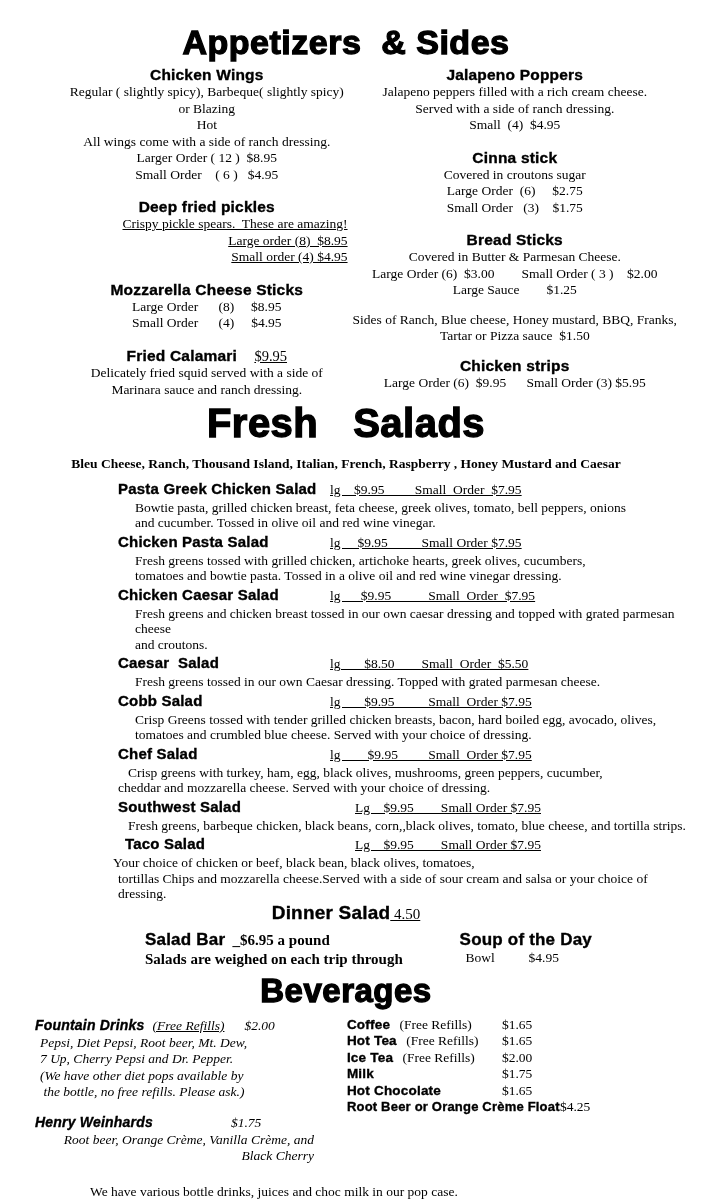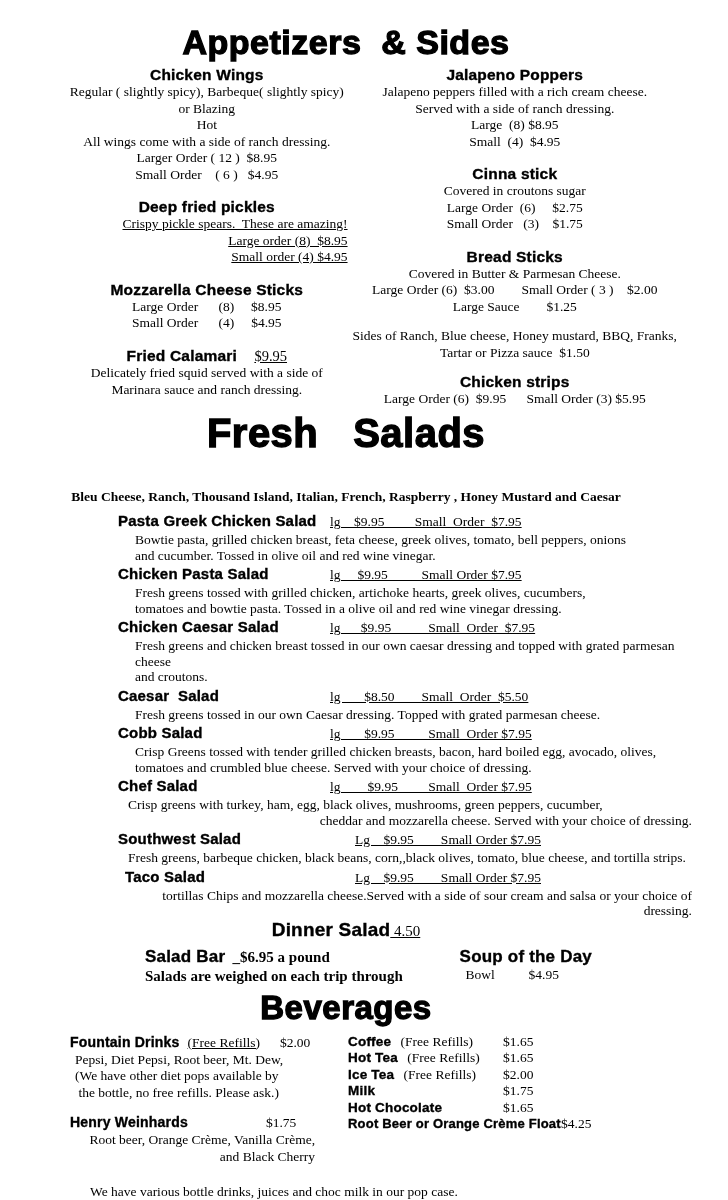--- a/index.html
+++ b/index.html
@@ -27,46 +27,46 @@
 
   .app-cols{display:flex;margin-top:4px;}
   .app-left{width:364px;box-sizing:border-box;padding-left:66px;}
   .app-right{width:364px;box-sizing:border-box;padding-right:10px;}
   .app-block{margin-top:15px;}
   .app-block.first{margin-top:0;}
   .app-name{font-size:15.5px;line-height:18px;}
   .app-line{line-height:16.5px;}
 
   .salads-body{margin-left:118px;margin-top:8px;font-size:13.5px;}
-  .dressings{font-weight:bold;margin-top:33px;font-size:13.5px;}
+  .dressings{font-weight:bold;margin-top:10px;font-size:13.5px;}
   .salad-item{margin-bottom:3px;}
   .salad-row{position:relative;height:19px;}
   .salad-name{font-size:15px;white-space:pre;}
   .salad-price{position:absolute;left:212px;top:1px;font-size:13.5px;}
   .salad-price.shift{left:237px;}
   .salad-desc{margin-left:17px;line-height:15.5px;}
-  .salad-desc.tight0{margin-left:0;text-align:right;}
+  .salad-desc.tight0{margin-left:0;}
   .salad-desc.tight10{margin-left:10px;}
 
   .dinner{margin-top:3px;}
   .dinner-name{font-size:19px;}
   .dinner-price{font-size:15px;}
   .dinner-desc{line-height:17px;}
 
   .bar-soup{display:flex;margin-top:9px;}
   .salad-bar{margin-left:145px;}
   .salad-bar-name{font-size:17px;}
   .salad-bar-price{font-size:15px;font-weight:bold;margin-left:4px;}
   .salad-bar-note{font-weight:bold;font-size:15px;line-height:19px;}
   .soup{margin-left:auto;margin-right:100px;}
   .soup-name{font-size:17px;}
   .soup-line{margin-left:6px;line-height:18px;}
 
   .bev-cols{display:flex;margin-top:6px;}
-  .bev-left{width:330px;box-sizing:border-box;padding-left:70px;}
+  .bev-left{width:330px;box-sizing:border-box;padding-left:35px;font-style:italic;}
   .bev-right{width:398px;box-sizing:border-box;padding-left:33px;}
   .bev-hrow{display:flex;align-items:baseline;height:18px;}
   .bev-name{font-size:14px;white-space:pre;}
   .fountain-refills{margin-left:8px;}
   .fountain-price{margin-left:20px;}
   .bev-desc{line-height:16.5px;margin-left:5px;}
   .henry{margin-top:13px;}
   .henry-price{margin-left:78px;}
   .henry-desc{margin-left:6px;text-align:right;}
   .bev-row{position:relative;height:16.5px;}
@@ -119,21 +119,20 @@
       </div>
 
     </div>
 
     <div class="app-right">
 
       <div class="app-block first center">
         <div class="hdr app-name">Jalapeno Poppers</div>
         <div class="app-line">Jalapeno peppers filled with a rich cream cheese.</div>
         <div class="app-line">Served with a side of ranch dressing.</div>
-        <div class="app-line pre">Large  (8) $8.95</div>
         <div class="app-line pre">Small  (4)  $4.95</div>
       </div>
 
       <div class="app-block center">
         <div class="hdr app-name">Cinna stick</div>
         <div class="app-line">Covered in croutons sugar</div>
         <div class="app-line pre">Large Order  (6)     $2.75</div>
         <div class="app-line pre">Small Order   (3)    $1.75</div>
       </div>
 
@@ -222,20 +221,21 @@
         <span class="salad-price shift ser un pre">Lg    $9.95        Small Order $7.95</span>
       </div>
       <div class="salad-desc tight10">Fresh greens, barbeque chicken, black beans, corn,,black olives, tomato, blue cheese, and tortilla strips.</div>
     </div>
 
     <div class="salad-item">
       <div class="salad-row">
         <span class="hdr salad-name" style="margin-left:7px;">Taco Salad</span>
         <span class="salad-price shift ser un pre">Lg    $9.95        Small Order $7.95</span>
       </div>
+      <div class="salad-desc tight0" style="margin-left:-5px;">Your choice of chicken or beef, black bean, black olives, tomatoes,</div>
       <div class="salad-desc tight0">tortillas Chips and  mozzarella cheese.Served with a side of  sour cream and salsa or your choice of dressing.</div>
     </div>
 
   </div>
 
   <div class="center dinner">
     <div>
       <span class="hdr dinner-name">Dinner Salad</span><span class="ser un pre dinner-price"> 4.50</span>
     </div>
   </div>
@@ -258,20 +258,21 @@
 
   <div class="bev-cols">
 
     <div class="bev-left">
       <div class="bev-hrow">
         <span class="hdr bev-name">Fountain Drinks</span>
         <span class="ser un fountain-refills">(Free Refills)</span>
         <span class="ser fountain-price">$2.00</span>
       </div>
       <div class="bev-desc">Pepsi, Diet Pepsi, Root beer, Mt. Dew,</div>
+      <div class="bev-desc">7 Up, Cherry Pepsi and Dr. Pepper.</div>
       <div class="bev-desc">(We have other diet pops available by</div>
       <div class="bev-desc pre"> the bottle, no free refills. Please ask.)</div>
 
       <div class="henry">
         <div class="bev-hrow">
           <span class="hdr bev-name">Henry Weinhards</span>
           <span class="ser henry-price">$1.75</span>
         </div>
         <div class="ser henry-desc" style="margin-left:0;">Root beer, Orange Crème, Vanilla Crème, and Black Cherry</div>
       </div>

